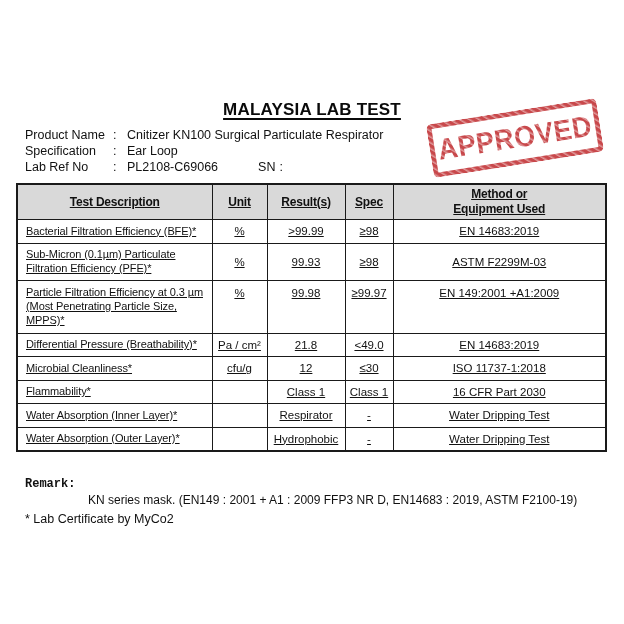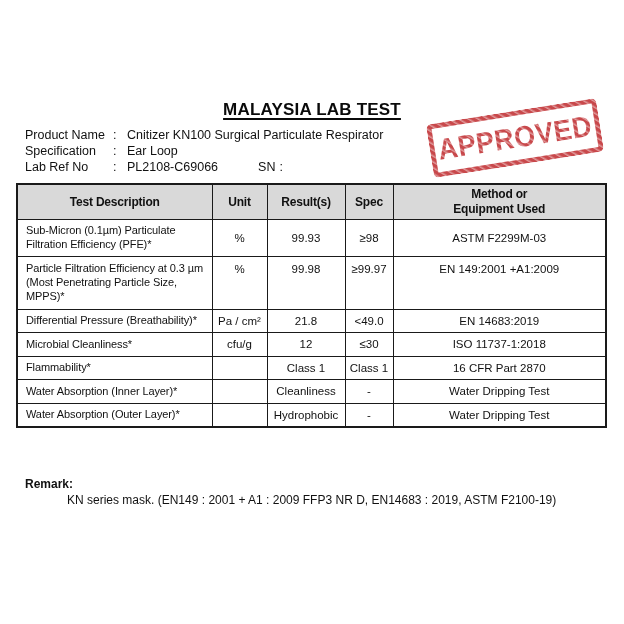--- a/index.html
+++ b/index.html
@@ -39,21 +39,21 @@
   }
   .stamp-text {
     color:#c43b3e; font-weight:800; font-size:27px; letter-spacing:.5px;
     transform:scaleY(1.08); white-space:nowrap;
   }
 
   
   .lab-table {
     position:absolute; top:183px; left:16px; width:591px;
     border-collapse:collapse; table-layout:fixed;
-    border:2.5px solid #1a1a1a; font-size:11.5px;
+    border:2.5px solid #1a1a1a; font-size:11.5px;text-decoration:underline;
   }
   .lab-table th, .lab-table td {
     border:1.5px solid #1a1a1a; vertical-align:middle;
     padding:2px 4px; text-align:center; line-height:1.25;
   }
   .lab-table th {
     background:#d9d9d9; font-weight:700; font-size:12px; letter-spacing:-.2px;
   }
   .th-method { white-space:pre-line; }
   .col-desc {
@@ -61,23 +61,23 @@
     font-size:11px; letter-spacing:-.1px;
   }
   .va-top { vertical-align:top !important; padding-top:5px !important; }
   tr.hrow { height:33px; }
   tr.r0 { height:24px; } tr.r1 { height:37px; } tr.r2 { height:53px; }
   tr.r3 { height:23px; } tr.r4 { height:24px; } tr.r5 { height:24px; }
   tr.r6 { height:23px; } tr.r7 { height:24px; } tr.r8 { height:23px;padding-left:40px; }
 
   
   .remark { position:absolute; top:476px; left:25px; width:565px; font-size:12px; line-height:16px; }
-  .remark-head { display:flex; }
+  .remark-head { display:flex;font-family:Liberation Mono, monospace; }
   .remark-label { font-weight:800; flex:0 0 52px; }
-  .remark-line2 { margin-left:42px; }
+  .remark-line2 { margin-left:63px; }
   .footnote { margin-top:3px; font-size:12.5px; }
 </style>
 </head>
 <body>
 
 <div class="page">
 
   <div class="title">MALAYSIA LAB TEST</div>
 
   <div class="info">
@@ -118,20 +118,27 @@
       <tr class="hrow">
         <th>Test Description</th>
         <th>Unit</th>
         <th>Result(s)</th>
         <th>Spec</th>
         <th class="th-method">Method or
 Equipment Used</th>
       </tr>
     </thead>
     <tbody>
+      <tr class="r0">
+        <td class="col-desc">Bacterial Filtration Efficiency (BFE)*</td>
+        <td>%</td>
+        <td>&gt;99.99</td>
+        <td>≥98</td>
+        <td>EN 14683:2019</td>
+      </tr>
       <tr class="r1">
         <td class="col-desc">Sub-Micron (0.1µm) Particulate Filtration Efficiency (PFE)*</td>
         <td>%</td>
         <td>99.93</td>
         <td>≥98</td>
         <td>ASTM F2299M-03</td>
       </tr>
       <tr class="r2">
         <td class="col-desc">Particle Filtration Efficiency at 0.3 µm (Most Penetrating Particle Size, MPPS)*</td>
         <td class="va-top">%</td>
@@ -151,39 +158,40 @@
         <td>cfu/g</td>
         <td>12</td>
         <td>≤30</td>
         <td>ISO 11737-1:2018</td>
       </tr>
       <tr class="r6">
         <td class="col-desc">Flammability*</td>
         <td></td>
         <td>Class 1</td>
         <td>Class 1</td>
-        <td>16 CFR Part 2870</td>
+        <td>16 CFR Part 2030</td>
       </tr>
       <tr class="r7">
         <td class="col-desc">Water Absorption (Inner Layer)*</td>
         <td></td>
-        <td>Cleanliness</td>
+        <td>Respirator</td>
         <td>-</td>
         <td>Water Dripping Test</td>
       </tr>
       <tr class="r8">
         <td class="col-desc">Water Absorption (Outer Layer)*</td>
         <td></td>
         <td>Hydrophobic</td>
         <td>-</td>
         <td>Water Dripping Test</td>
       </tr>
     </tbody>
   </table>
 
   <div class="remark">
     <div class="remark-head">
       <span class="remark-label">Remark:</span>
     </div>
     <div class="remark-line2">KN series mask. (EN149 : 2001 + A1 : 2009 FFP3 NR D, EN14683 : 2019, ASTM F2100-19)</div>
+    <div class="footnote">* Lab Certificate by MyCo2</div>
   </div>
 
 </div>
 
 </body></html>

